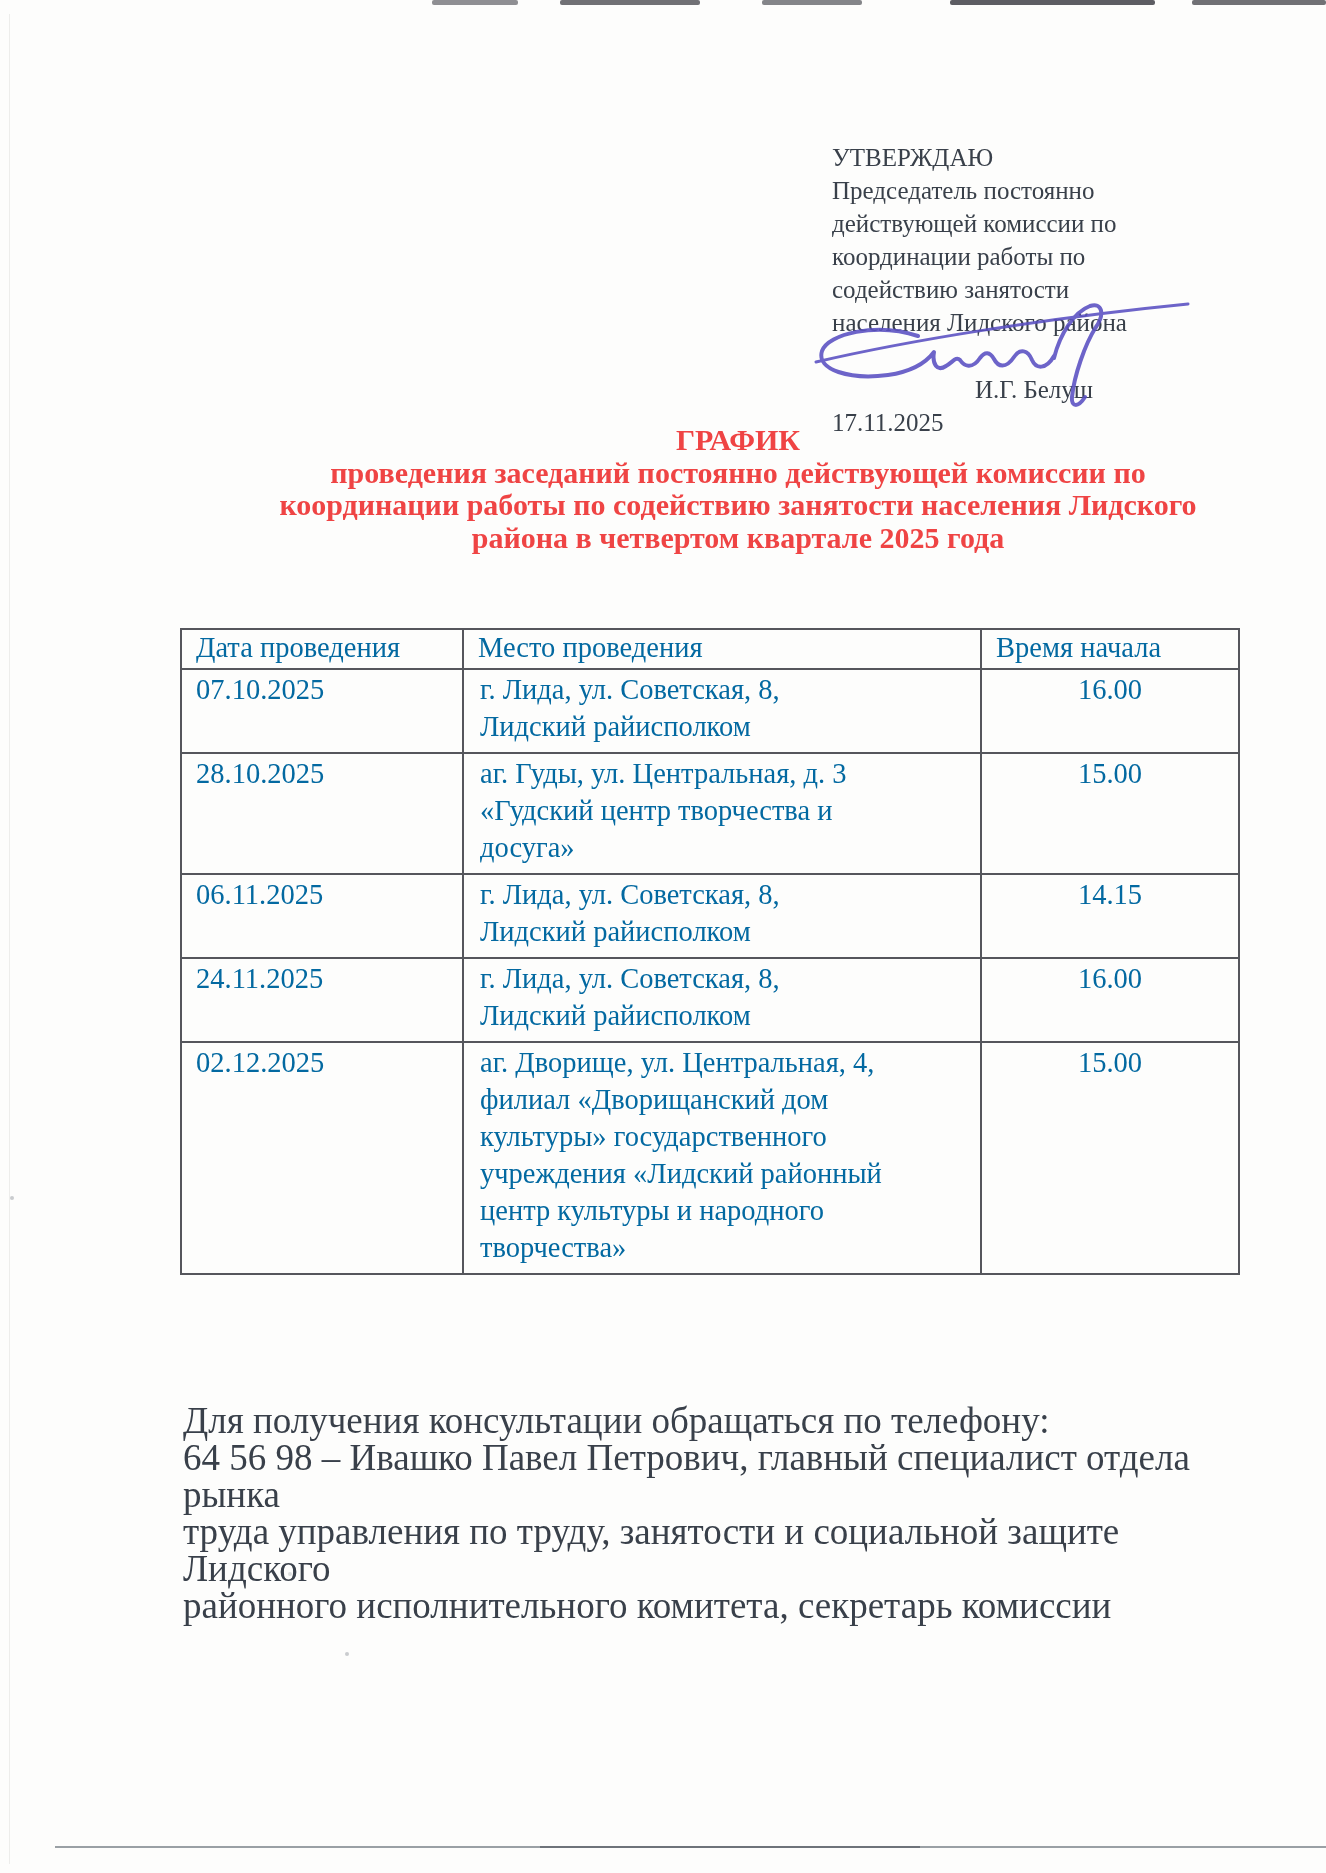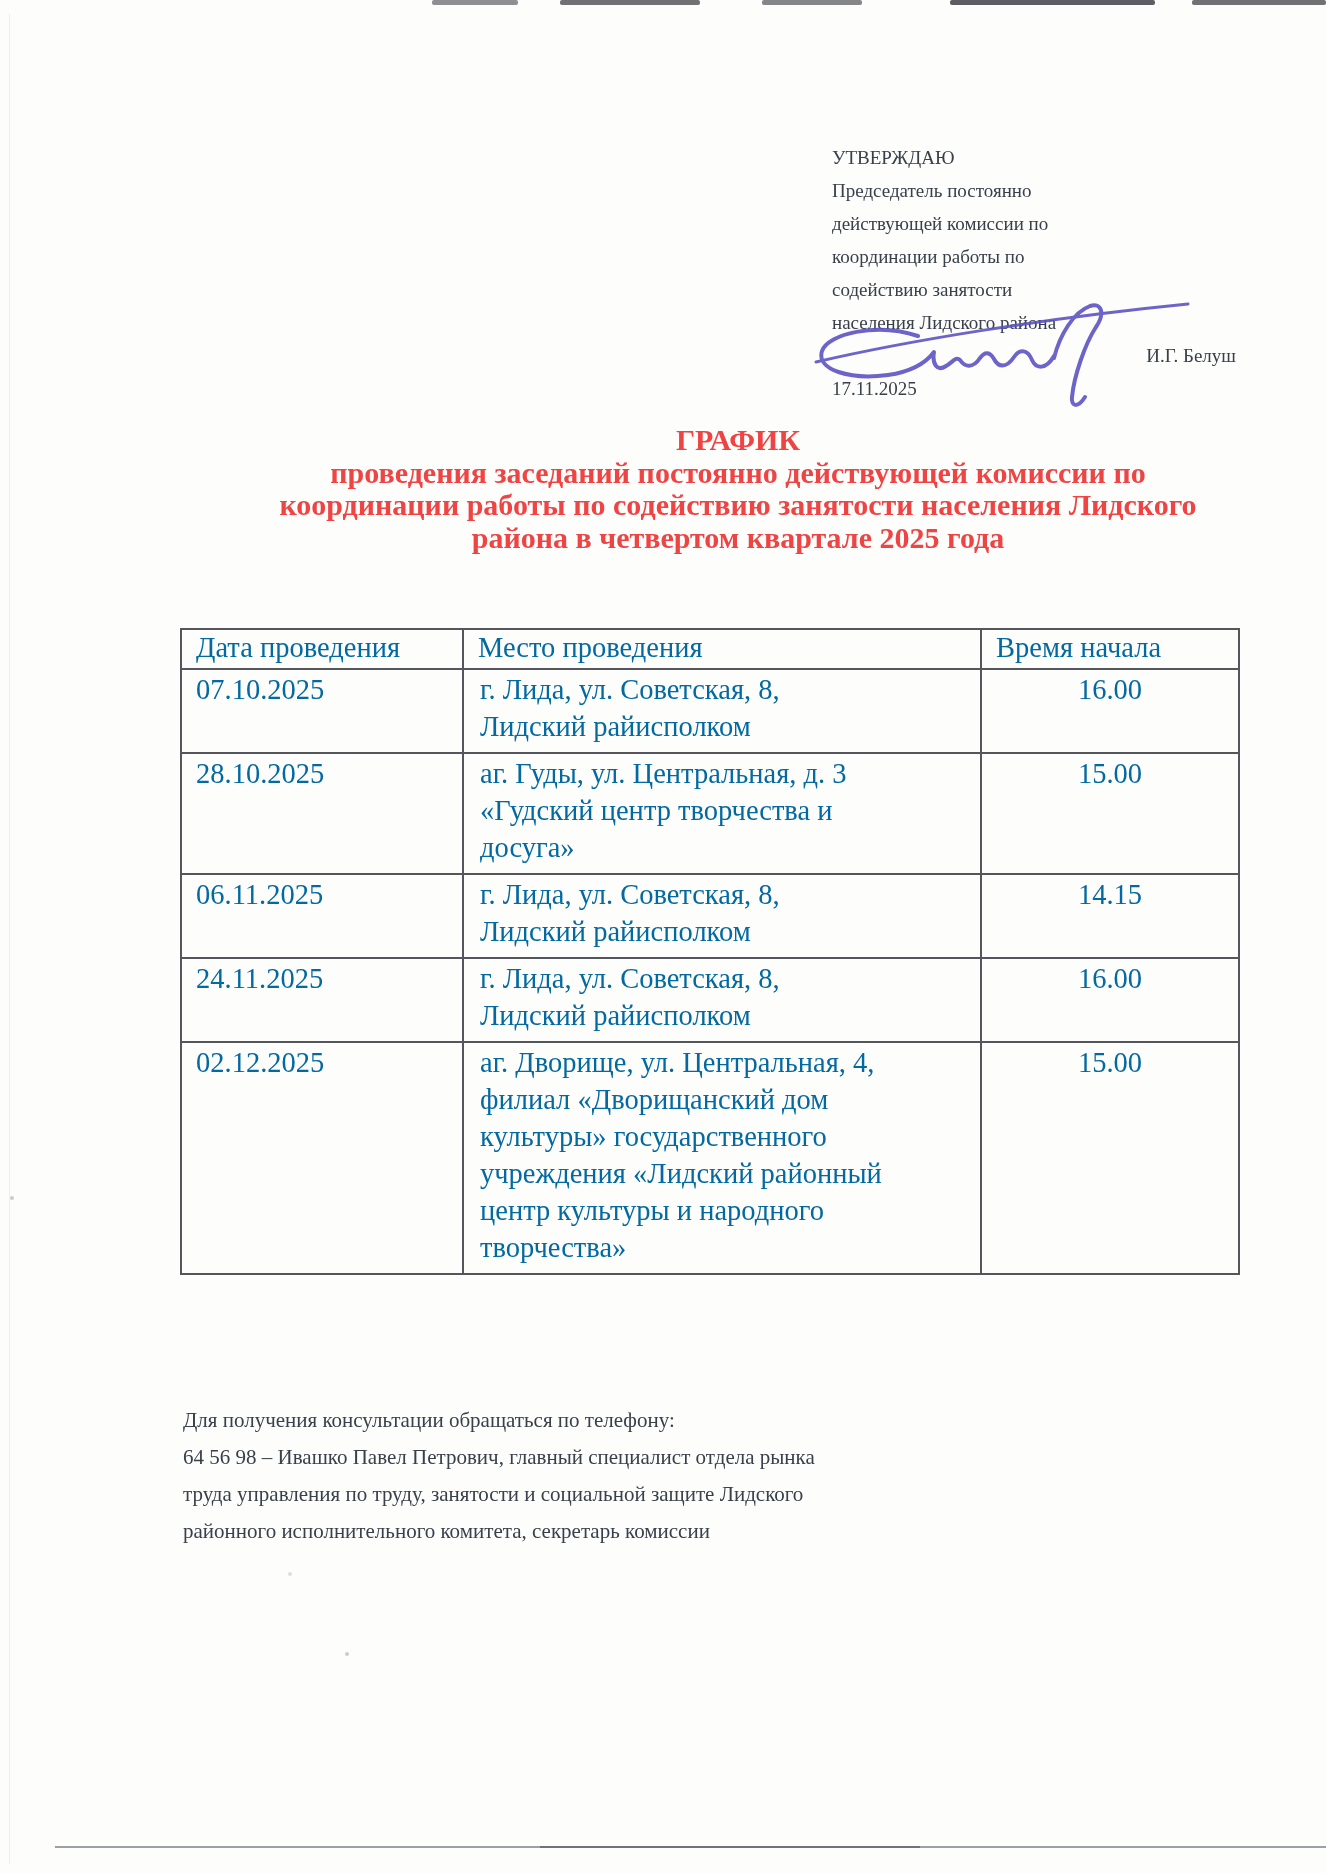--- a/index.html
+++ b/index.html
@@ -13,24 +13,24 @@
   .page{
     position:absolute;left:0;top:0;width:1326px;height:1873px;
     background:#fdfdfc;
     color:#39404a;
   }
   .pre{white-space:pre-line;}
 
   
   .approval{
     position:absolute;left:832px;top:141px;width:412px;
-    font-size:19px;line-height:33px;
+    font-size:25px;line-height:33px;
   }
   .approval .sig-row{
-    position:relative;height:33px;text-align:right;padding-right:8px;
+    position:relative;height:33px;text-align:center;padding-right:8px;margin-top:34px;
   }
   .approval .date-row{height:33px;}
 
   .signature-svg{
     position:absolute;left:806px;top:294px;width:390px;height:120px;
     pointer-events:none;
   }
 
   
   .title{
@@ -55,21 +55,21 @@
   }
   table.schedule td{
     line-height:37px;padding:1px 12px 7px 14px;
   }
   table.schedule td.place{white-space:pre-line;padding-left:16px;}
   table.schedule td.time{text-align:center;padding-left:4px;padding-right:4px;}
 
   
   .contact{
     position:absolute;left:183px;top:1402px;width:1020px;
-    font-size:21px;line-height:37px;
+    font-size:37px;line-height:37px;
   }
 
   
   .artifact{position:absolute;pointer-events:none;}
   .edge-left{left:9px;top:14px;width:1px;height:1850px;background:#ededeb;}
   .top-mark{top:0;height:5px;background:#34353c;border-radius:2px;}
   .bottom-line{left:55px;top:1846px;width:1271px;height:2px;background:#9aa0a5;}
   .bottom-line-dark{left:540px;top:1846px;width:380px;height:2px;background:#6e737a;}
   .speck{width:4px;height:4px;border-radius:50%;background:#b4b7bb;opacity:.7;}
 </style>

